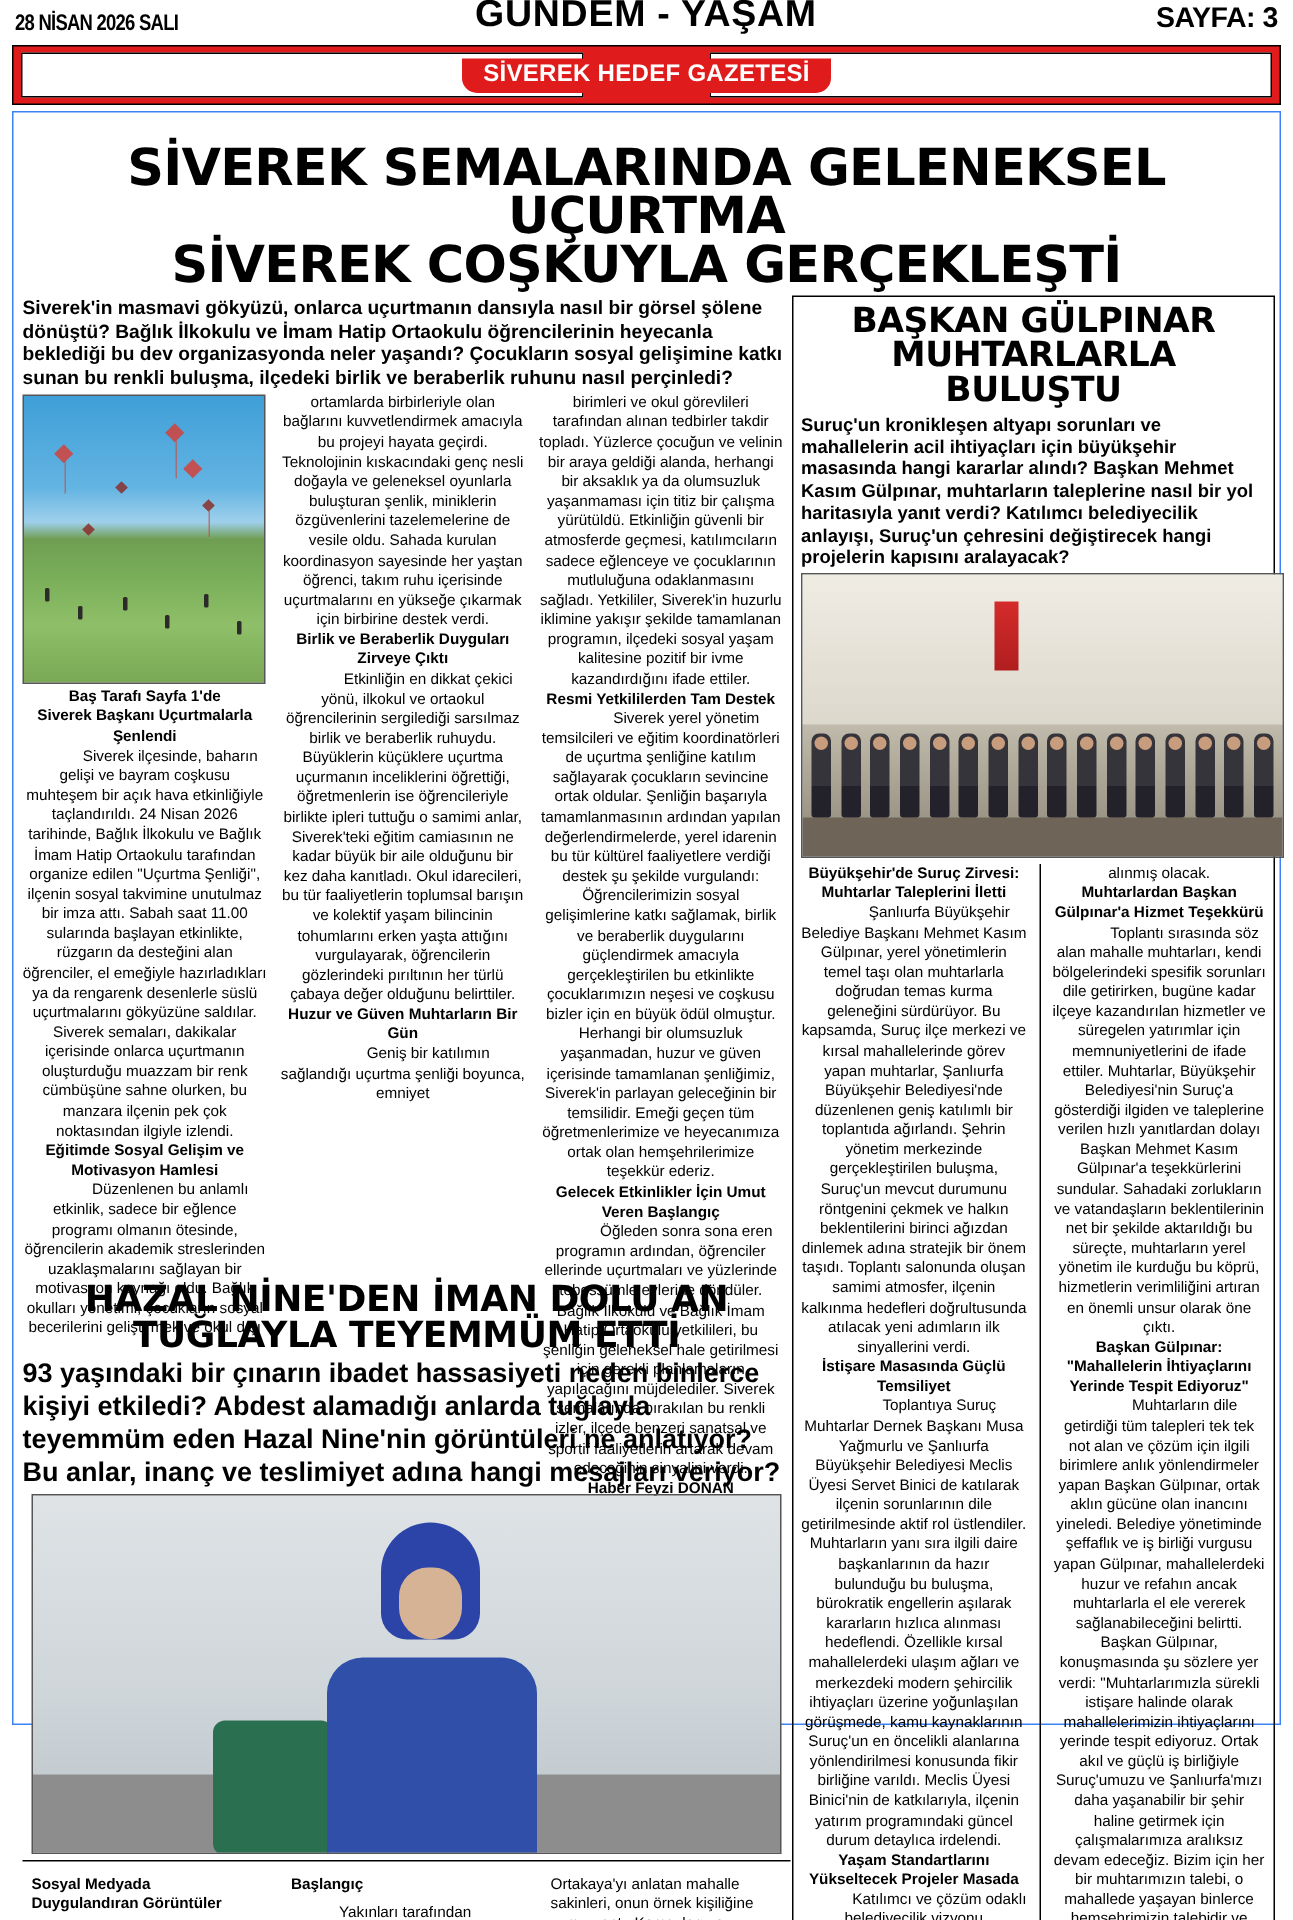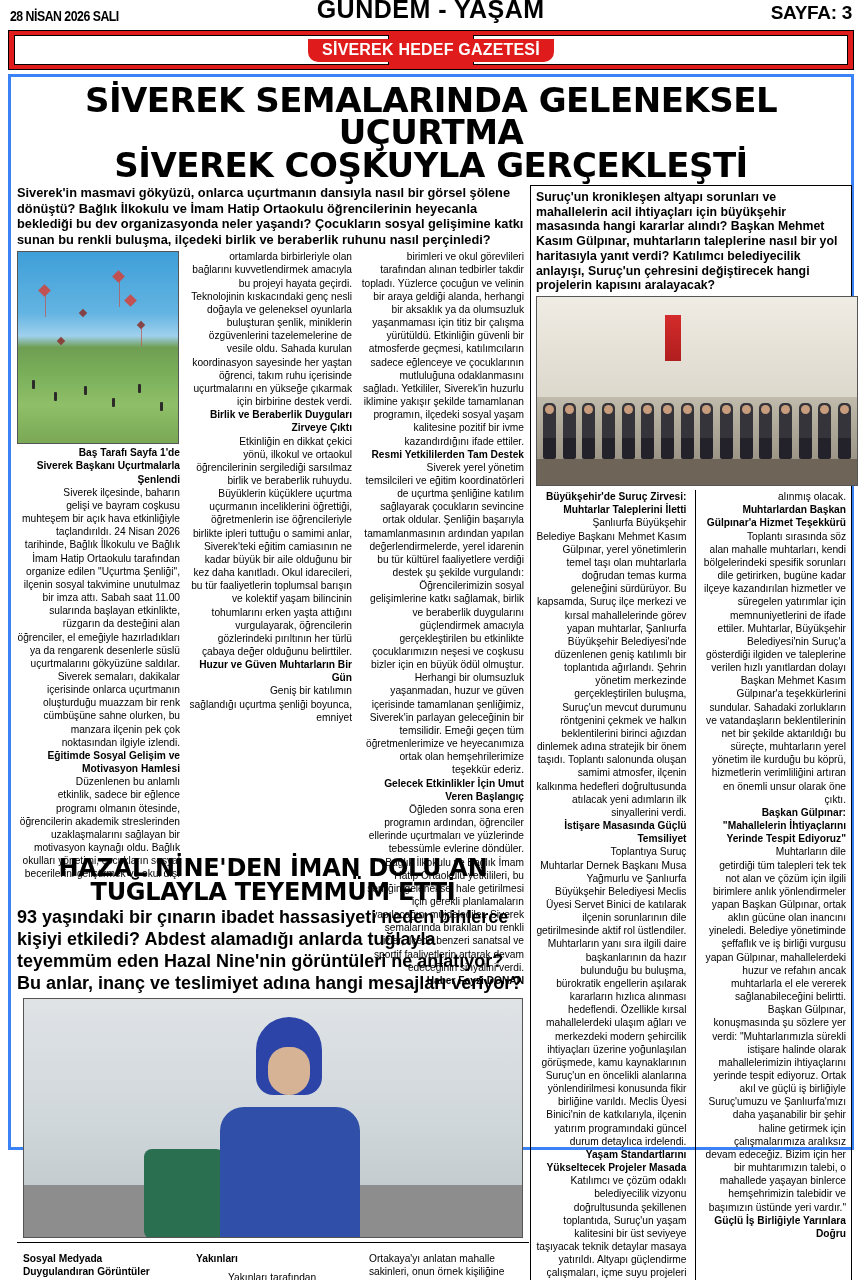--- a/index.html
+++ b/index.html
@@ -48,22 +48,22 @@
     position: relative; z-index: 2;
     background: #e01b1b; color: #fff;
     font-weight: bold; font-size: 16px; letter-spacing: 0.2px;
     padding: 2px 14px 3px 14px;
     border-radius: 0 0 10px 10px;
     white-space: nowrap;
   }
 
   
   .frame {
-    border: 3px solid #3b82f6; margin: 4px 2px 0 2px;
-    height: 1076px; padding: 5px 6px 4px 6px; position: relative;
+    border: 1px solid #3b82f6; margin: 4px 2px 0 2px;
+    height: 1076px; padding: 19px 6px 4px 6px; position: relative;
   }
 
   
   .headline1 {
     text-align: center; font-weight: bold;
     font-size: 34px; line-height: 0.95; letter-spacing: -0.5px;
     margin: 2px 0 4px 0;
     font-family: "DejaVu Sans", sans-serif;
     transform: scaleX(1.0);
   }
@@ -82,21 +82,21 @@
 
   .headline2 {
     text-align: center; font-weight: bold;
     font-size: 23px; line-height: 1.0; letter-spacing: -0.3px;
     font-family: "DejaVu Sans", sans-serif;
     margin: 1px 0 4px 0;
   }
 
   
   .cols { display: flex; gap: 9px; }
-  .col { font-size: 10.2px; line-height: 1.29; text-align: right; }
+  .col { font-size: 10.2px; line-height: 1.29; text-align: center; }
   .col p { margin: 0; }
   .col p.ind { text-indent: 34px; }
   .sub { font-weight: bold; }
   .byline { font-weight: bold; }
 
   
   .photo { border: 1px solid #555; overflow: hidden; position: relative; }
   .photo-kite {
     width: 162px; height: 193px; float: left; margin: 1px 6px 2px 0;
     background: linear-gradient(#3f9fd8 0%, #63b4e2 32%, #9fd0ec 44%,
@@ -216,20 +216,24 @@
             <p class="sub">Resmi Yetkililerden Tam Destek</p>
             <p class="ind">Siverek yerel yönetim temsilcileri ve eğitim koordinatörleri de uçurtma şenliğine katılım sağlayarak çocukların sevincine ortak oldular. Şenliğin başarıyla tamamlanmasının ardından yapılan değerlendirmelerde, yerel idarenin bu tür kültürel faaliyetlere verdiği destek şu şekilde vurgulandı: Öğrencilerimizin sosyal gelişimlerine katkı sağlamak, birlik ve beraberlik duygularını güçlendirmek amacıyla gerçekleştirilen bu etkinlikte çocuklarımızın neşesi ve coşkusu bizler için en büyük ödül olmuştur. Herhangi bir olumsuzluk yaşanmadan, huzur ve güven içerisinde tamamlanan şenliğimiz, Siverek'in parlayan geleceğinin bir temsilidir. Emeği geçen tüm öğretmenlerimize ve heyecanımıza ortak olan hemşehrilerimize teşekkür ederiz.</p>
             <p class="sub">Gelecek Etkinlikler İçin Umut Veren Başlangıç</p>
             <p class="ind">Öğleden sonra sona eren programın ardından, öğrenciler ellerinde uçurtmaları ve yüzlerinde tebessümle evlerine döndüler. Bağlık İlkokulu ve Bağlık İmam Hatip Ortaokulu yetkilileri, bu şenliğin geleneksel hale getirilmesi için gerekli planlamaların yapılacağını müjdelediler. Siverek semalarında bırakılan bu renkli izler, ilçede benzeri sanatsal ve sportif faaliyetlerin artarak devam edeceğinin sinyalini verdi.</p>
             <p class="byline">Haber Feyzi DONAN</p>
           </div>
         </div>
       </div>
 
       <div class="right-panel">
+        <div class="headline2">
+          <span>BAŞKAN GÜLPINAR</span><br>
+          <span>MUHTARLARLA BULUŞTU</span>
+        </div>
         <div class="deck-r">Suruç'un kronikleşen altyapı sorunları ve mahallelerin acil ihtiyaçları için büyükşehir masasında hangi kararlar alındı? Başkan Mehmet Kasım Gülpınar, muhtarların taleplerine nasıl bir yol haritasıyla yanıt verdi? Katılımcı belediyecilik anlayışı, Suruç'un çehresini değiştirecek hangi projelerin kapısını aralayacak?</div>
 
         <div class="photo photo-meet">
           <div class="meet-wall"></div>
           <div class="flag"></div>
           <div class="meet-floor"></div>
           <div class="meet-row">
             <div class="meet-p"></div>
               <div class="meet-p"></div>
               <div class="meet-p"></div>
@@ -289,21 +293,21 @@
 
       <div class="hairline"></div>
 
       <div class="bottom-cols">
         <div class="bcol">
           <p class="sub">Sosyal Medyada Duygulandıran Görüntüler</p>
           <p class="ind">Siverek'te kısa süre önce hayatını kaybeden 93 yaşındaki Hazal Ortakaya'nın teyemmüm aldığı anlara ait görüntüler, sosyal medyada geniş yankı uyandırdı. Yaşlı kadının ibadetine gösterdiği özen, izleyenleri derinden etkiledi. Paylaşılan video, kısa sürede çok sayıda kişi tarafından izlendi ve duygusal yorumlar aldı.</p>
 
         </div>
         <div class="bcol">
-          <p class="sub">Yakınları</p>
+          <p class="sub">Başlangıç</p>
           <p class="ind">Yakınları tarafından kaydedilen görüntülerde, abdest alma imkânı bulamadığı anlarda teyemmüm ederek namaz hazırlığı yaptığı görülüyor. Hazal Nine'nin bu sırada tuğlayı kullanması, dini bilgisini ve ibadet konusundaki kararlılığını ortaya koydu. Bu anlar, izleyenler için hem öğretici hem de duygusal bir tablo oluşturdu.</p>
 
         </div>
         <div class="bcol">
           <p>Ortakaya'yı anlatan mahalle sakinleri, onun örnek kişiliğine vurgu yaptı. Komşuları ve tanıdıkları, Hazal Nine'nin hayatı boyunca inancını ön planda tuttuğunu dile getirdi.</p>
           <p class="sub">Görüntüler Bir Sembol Haline Geldi</p>
 
         </div>
       </div>
     </div>

